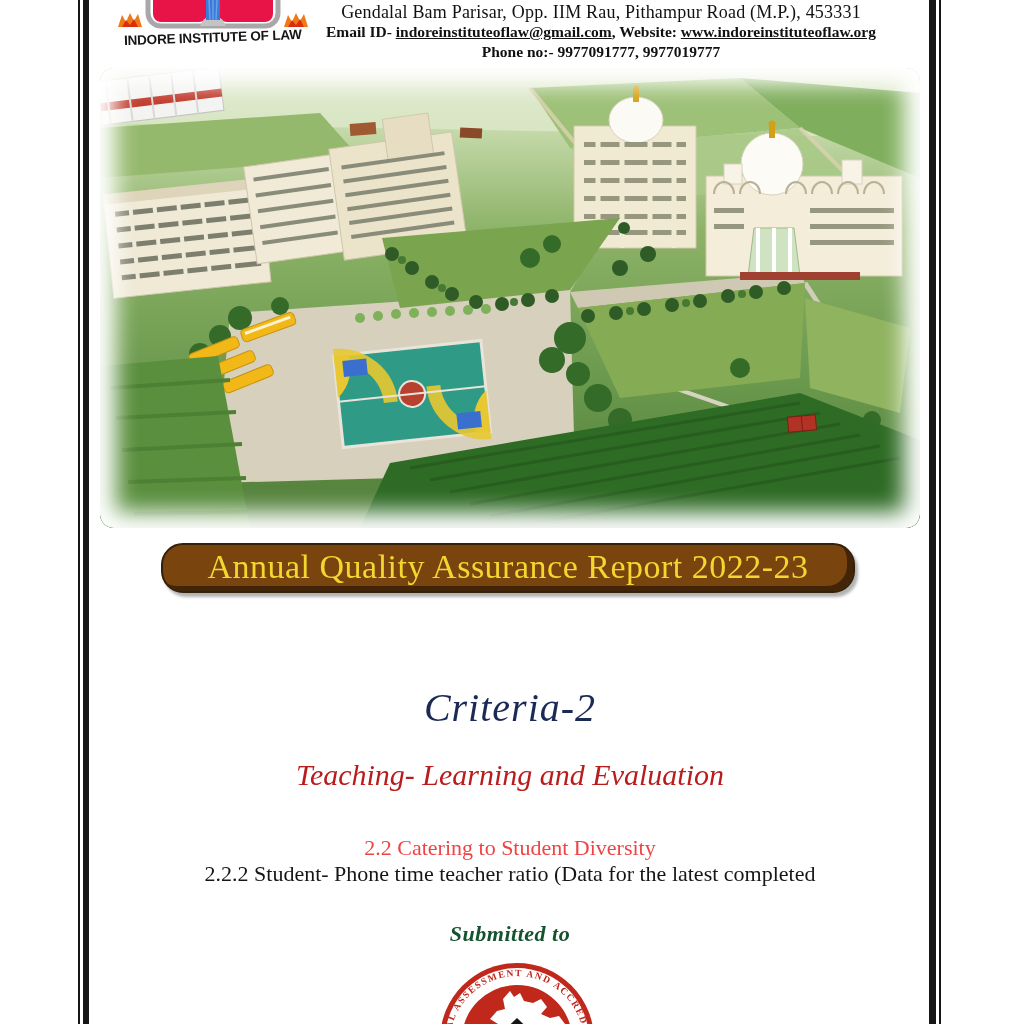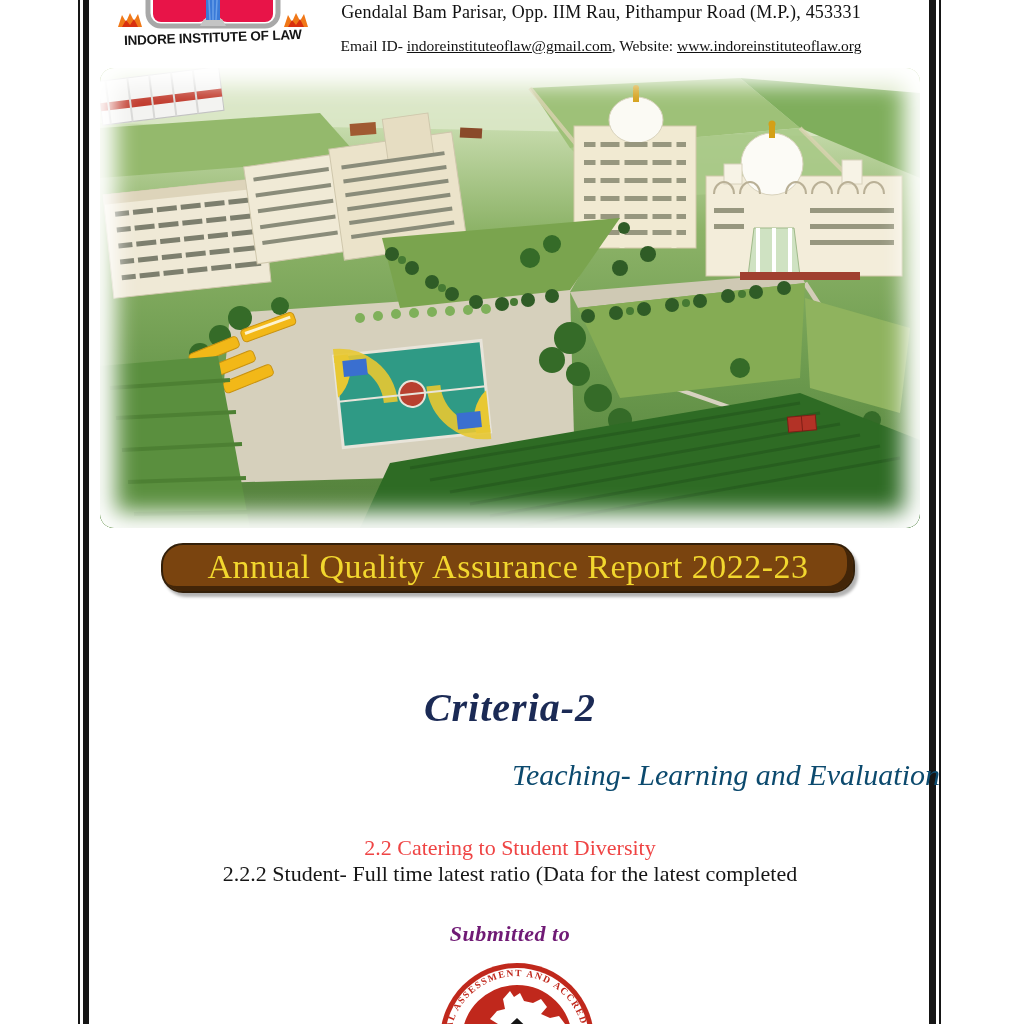--- a/index.html
+++ b/index.html
@@ -9,44 +9,44 @@
   .vline{position:absolute;top:0;bottom:0;background:#161616;}
   .vthin-l{left:78px;width:2px;}
   .vthick-l{left:83px;width:6px;}
   .vthick-r{left:929px;width:7px;}
   .vthin-r{left:939px;width:2px;}
 
   
   .logo-wrap{position:absolute;left:106px;top:0;width:214px;height:50px;}
   .hdr{position:absolute;left:304px;top:2px;width:594px;text-align:center;color:#111;}
   .hdr .addr{font-size:18px;letter-spacing:.2px;line-height:20px;}
-  .hdr .mailline{font-size:15.5px;font-weight:normal;line-height:18px;margin-top:15px;}
+  .hdr .mailline{font-size:15.5px;font-weight:bold;line-height:18px;margin-top:1px;}
   .hdr .mailline a{color:#111;text-decoration:underline;}
   .hdr .phone{font-size:15.5px;font-weight:bold;line-height:18px;margin-top:2px;}
 
   
   .photo{position:absolute;left:100px;top:68px;width:820px;height:460px;border-radius:14px;overflow:hidden;}
   .photo svg{display:block;}
   .vignette{position:absolute;inset:0;border-radius:14px;pointer-events:none;
             box-shadow:inset 0 0 22px 16px #ffffff;}
 
   
   .banner{position:absolute;left:161px;top:543px;width:694px;height:50px;background:#7a440f;
           border:2px solid #33200a;border-radius:22px;box-sizing:border-box;
           box-shadow:inset -6px -5px 0 rgba(28,16,4,.6),3px 4px 3px rgba(0,0,0,.30);
           color:#f2d72e;font-size:34px;letter-spacing:.5px;text-align:center;line-height:44px;}
 
   
   .centered{position:absolute;left:80px;width:860px;text-align:center;}
-  .criteria{top:684px;font-style:italic;font-weight:700;font-size:40px;color:#1b2a55;letter-spacing:1px;}
-  .subtitle{top:758px;font-style:italic;font-size:30px;color:#0c4a6e;text-align:right;}
+  .criteria{top:684px;font-style:italic;font-weight:400;font-size:40px;color:#1b2a55;letter-spacing:1px;}
+  .subtitle{top:758px;font-style:italic;font-size:30px;color:#b91c1c;}
   .sec1{top:835px;font-size:22px;color:#ef4444;}
   .sec2a{top:861px;font-size:22px;color:#161616;}
   .sec2b{top:887px;font-size:22px;color:#161616;}
-  .submitted{top:921px;font-style:italic;font-weight:600;font-size:22px;color:#701a75;letter-spacing:.5px;}
+  .submitted{top:921px;font-style:italic;font-weight:600;font-size:22px;color:#14532d;letter-spacing:.5px;}
 
   .naac{position:absolute;left:438px;top:961px;width:158px;height:158px;}
 </style>
 </head>
 <body>
 
 <div class="page">
 
   <div class="vline vthin-l"></div>
   <div class="vline vthick-l"></div>
@@ -71,20 +71,21 @@
         <rect x="100" y="-22" width="14" height="42" fill="#3a7ad8"></rect>
         <path d="M102,-20 L104,20 M107,-20 L107,20 M112,-20 L110,20" stroke="#6aa0e8" stroke-width="1.5" fill="none"></path>
       </g>
       <text x="107" y="42" text-anchor="middle" transform="rotate(-2 107 42)" font-family="Liberation Sans, sans-serif" font-size="13.5" font-weight="bold" letter-spacing="-0.2" fill="#151515">INDORE INSTITUTE OF LAW</text>
     </svg>
   </div>
 
   <div class="hdr">
     <div class="addr">Gendalal Bam Parisar, Opp. IIM Rau, Pithampur Road (M.P.), 453331</div>
     <div class="mailline"><span>Email ID- </span><a>indoreinstituteoflaw@gmail.com</a><span>, </span><span>Website: </span><a>www.indoreinstituteoflaw.org</a></div>
+    <div class="phone">Phone no:- 9977091777, 9977019777</div>
   </div>
 
   <div class="photo">
     <svg width="820" height="460" viewBox="0 0 820 460">
       <defs>
         <linearGradient id="bg" x1="0" y1="0" x2="0" y2="1">
           <stop offset="0" stop-color="#e9efdd"></stop>
             <stop offset=".12" stop-color="#c8dcae"></stop>
           <stop offset=".35" stop-color="#8db368"></stop>
             <stop offset=".65" stop-color="#6d9b4f"></stop>
@@ -291,21 +292,21 @@
       </g>
     </svg>
     <div class="vignette"></div>
   </div>
 
   <div class="banner">Annual Quality Assurance Report 2022-23</div>
 
   <div class="centered criteria">Criteria-2</div>
   <div class="centered subtitle">Teaching- Learning and Evaluation</div>
   <div class="centered sec1">2.2 Catering to Student Diversity</div>
-  <div class="centered sec2a">2.2.2 Student- Full time latest ratio (Data for the latest completed</div>
+  <div class="centered sec2a">2.2.2 Student- Phone time teacher ratio (Data for the latest completed</div>
   <div class="centered submitted">Submitted to</div>
 
   <div class="naac">
     <svg width="158" height="158" viewBox="0 0 158 158">
       <defs>
         <path id="ringPath" d="M 12,82 A 67,67 0 0 1 146,82"></path>
       </defs>
       <circle cx="79" cy="79" r="77" fill="#c0281c"></circle>
       <circle cx="79" cy="79" r="72" fill="#ffffff"></circle>
       <text font-family="Liberation Serif, serif" font-size="9.5" font-weight="bold" fill="#c0281c" letter-spacing="1.5">

